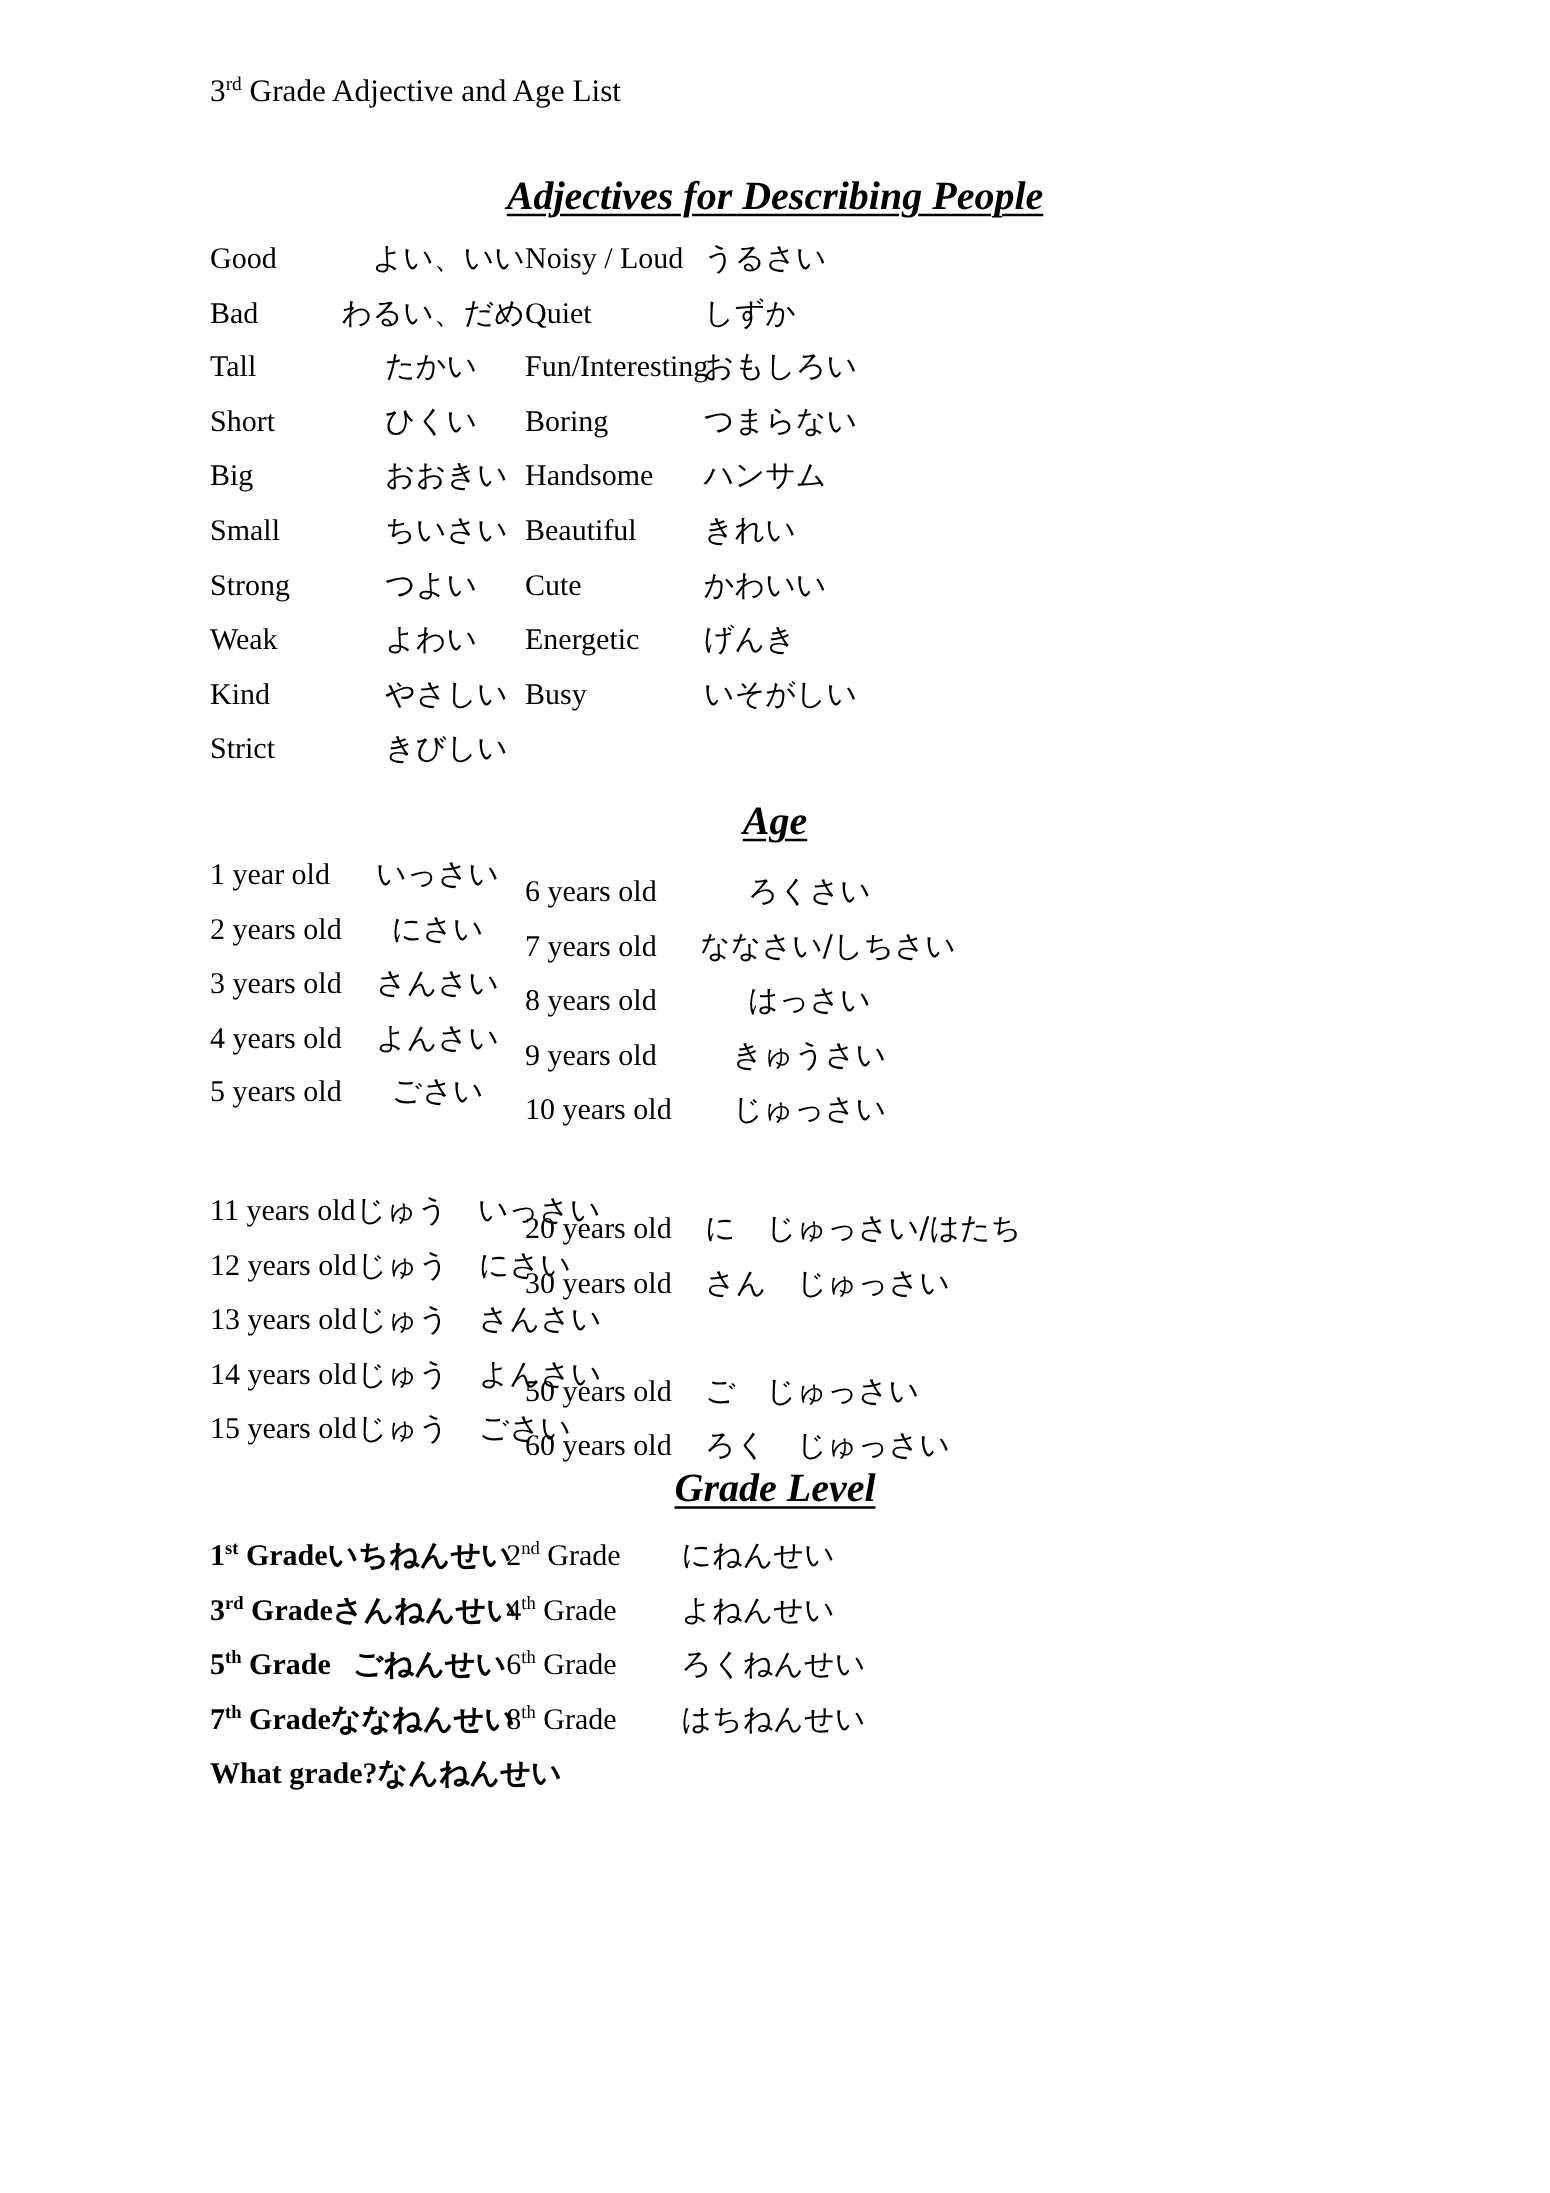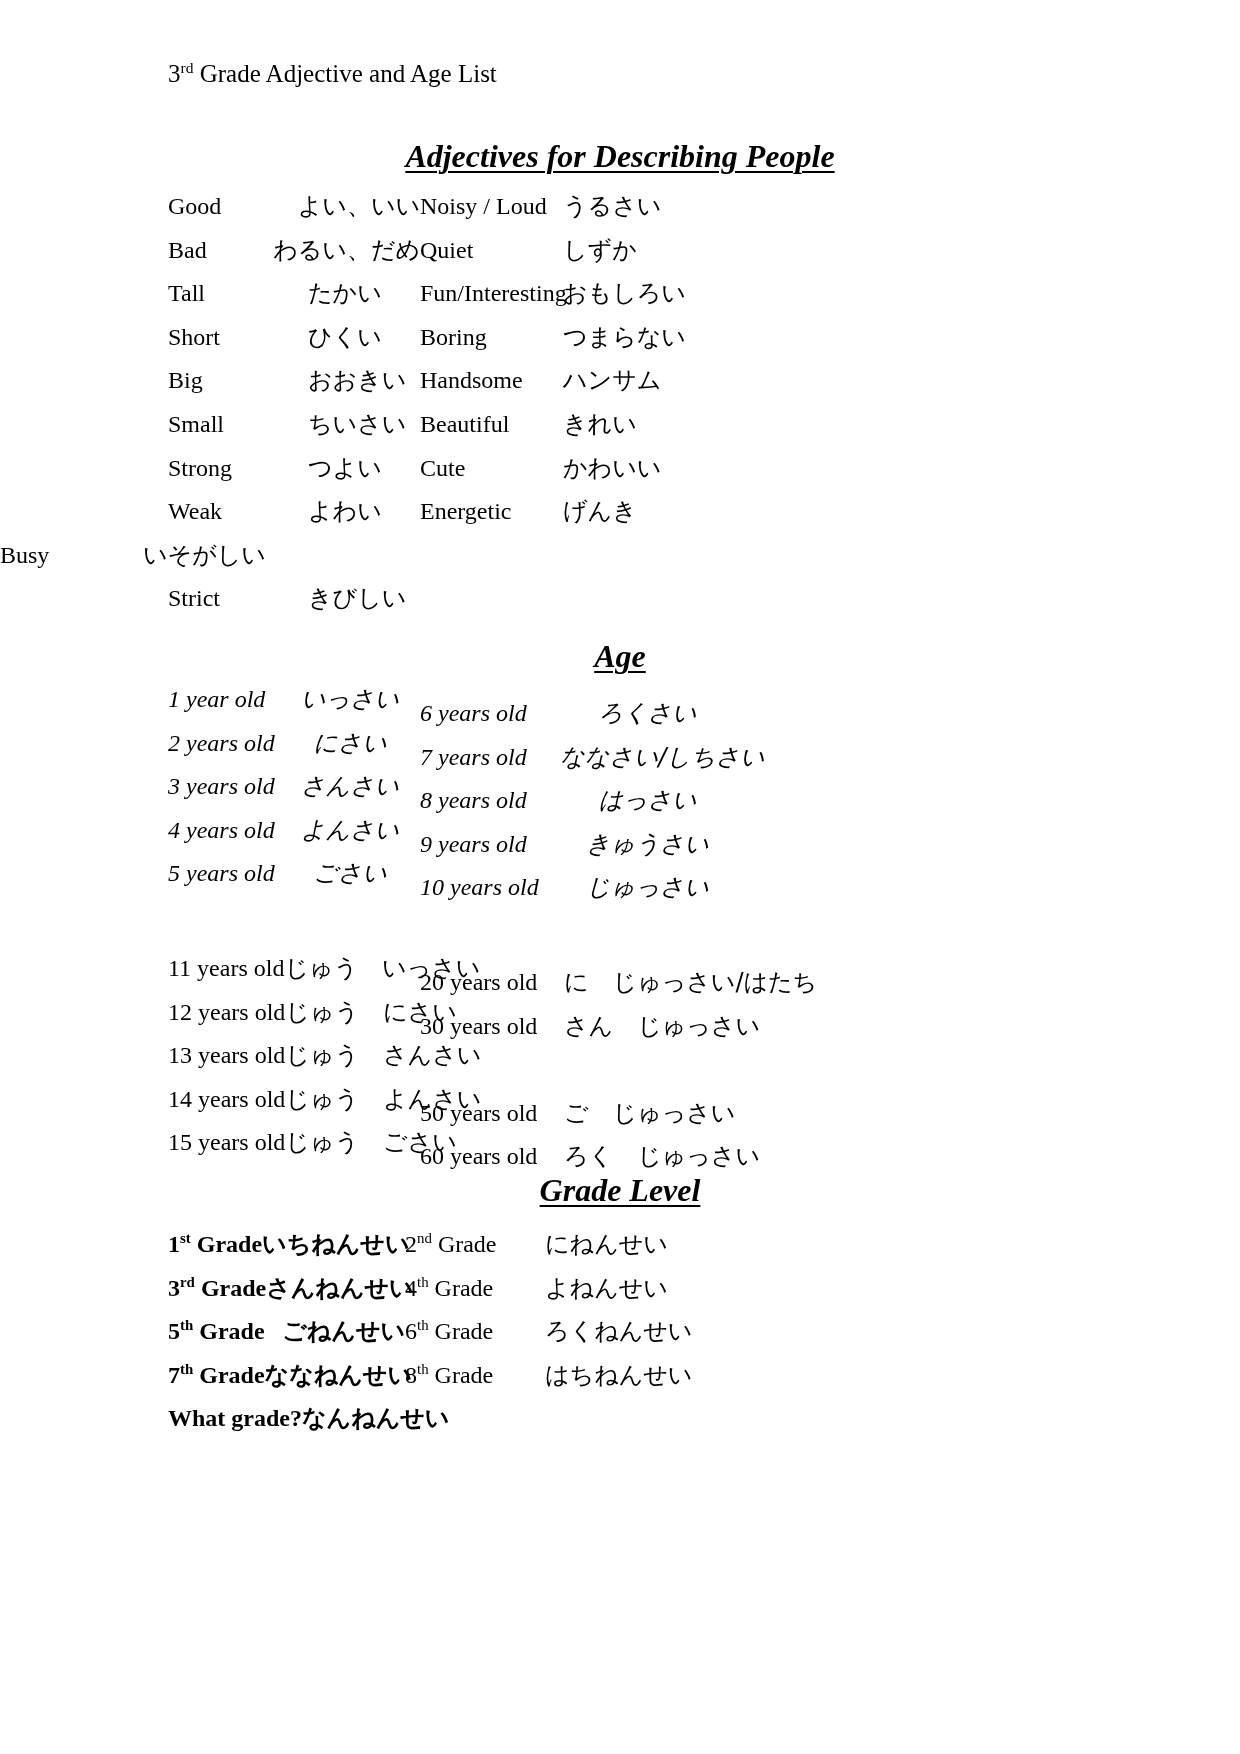--- a/index.html
+++ b/index.html
@@ -82,21 +82,21 @@
   
   #block-adjectives { top: 190px; }
   #block-adjectives .row { height: 43.6px; align-items: baseline; }
   #block-adjectives .col-left  { width: 420px; padding-left: 168px; }
   #block-adjectives .col-right { width: 560px; padding-left: 0px; }
   #block-adjectives .col-left .en  { width: 140px; }
   #block-adjectives .col-right .en { width: 143px; }
 
   
   .age-row { height: 43.5px; }
-  #block-age-1 { top: 683px; font-style: italic; }
+  #block-age-1 { top: 683px; }
   #block-age-2 { top: 952px; }
 
   .age-row .col-left  { width: 420px; padding-left: 168px; }
   .age-row .col-right { width: 560px; padding-left: 0px; margin-top: 14px; }
   .age-row .col .en   { width: 140px; }
   .age-row .col .jp.centered {
     width: 175px;
     text-align: center;
     display: inline-block;
   }
@@ -199,20 +199,24 @@
         <div class="col col-left">
           <span class="en">Weak</span>
           <span class="jp">よわい</span>
         </div>
         <div class="col col-right">
           <span class="en">Energetic</span>
           <span class="jp">げんき</span>
         </div>
       </div>
       <div class="row">
+        <div class="col col-left">
+          <span class="en">Kind</span>
+          <span class="jp">やさしい</span>
+        </div>
         <div class="col col-right">
           <span class="en">Busy</span>
           <span class="jp">いそがしい</span>
         </div>
       </div>
       <div class="row">
         <div class="col col-left">
           <span class="en">Strict</span>
           <span class="jp">きびしい</span>
         </div>

